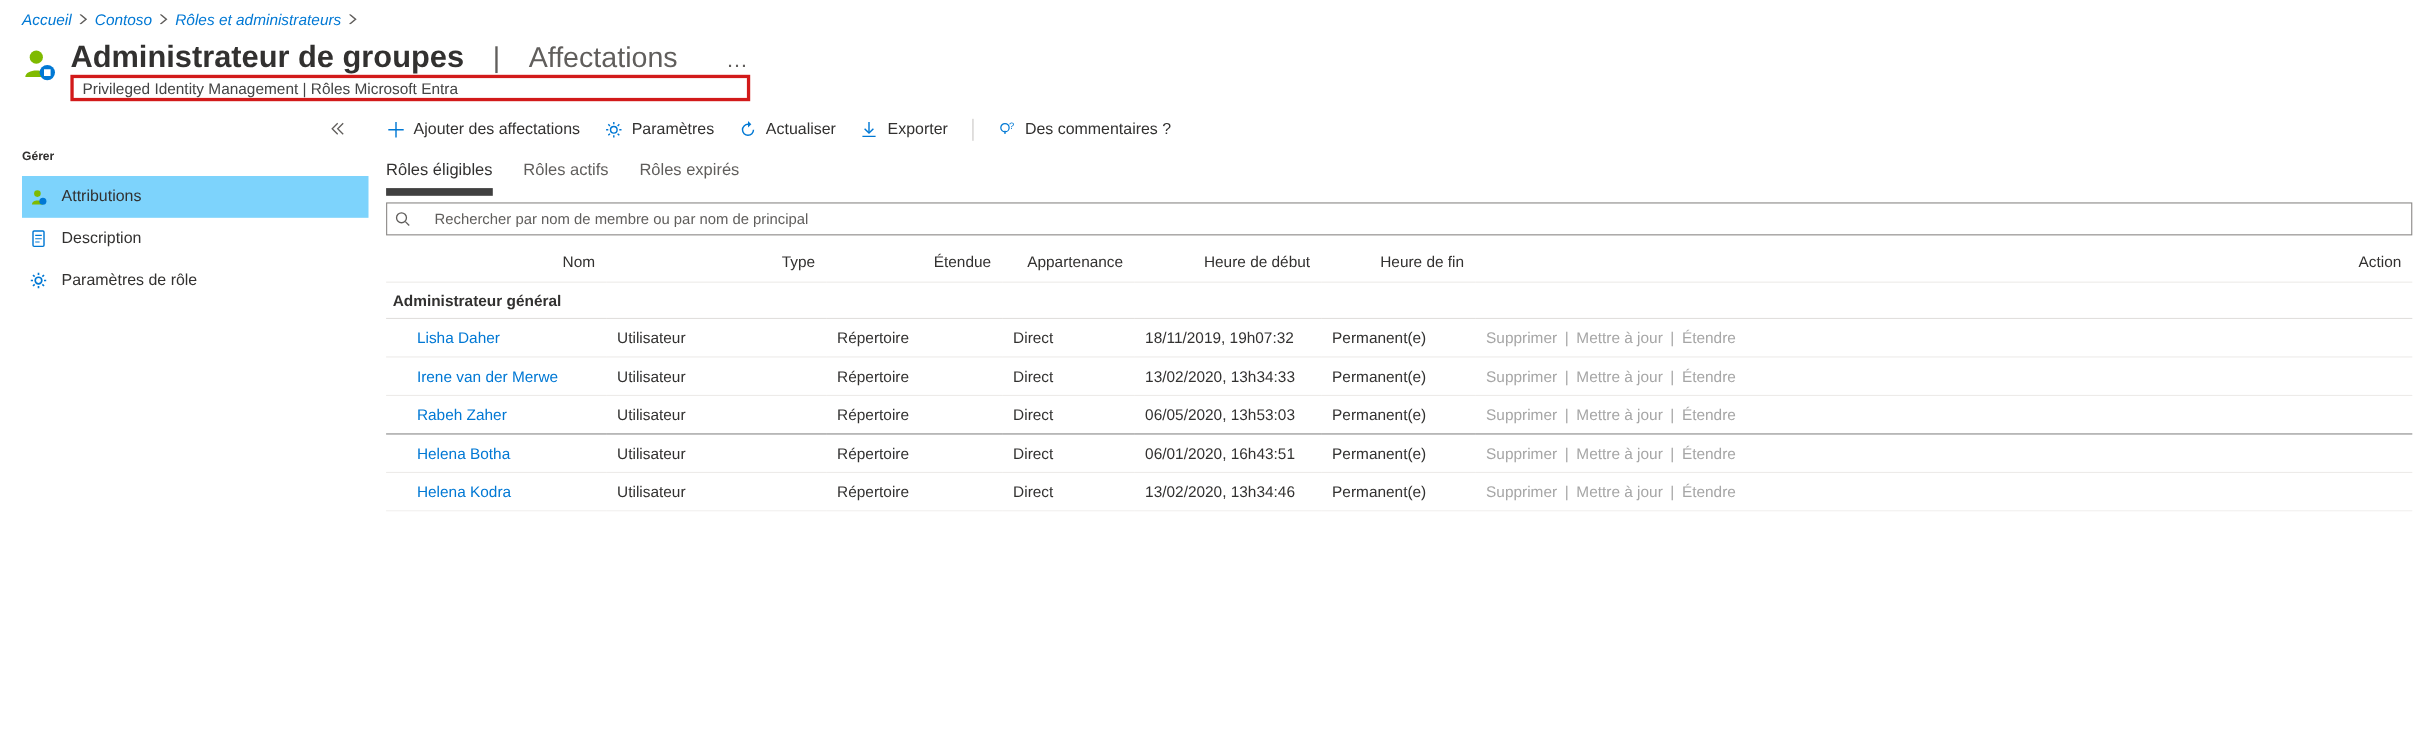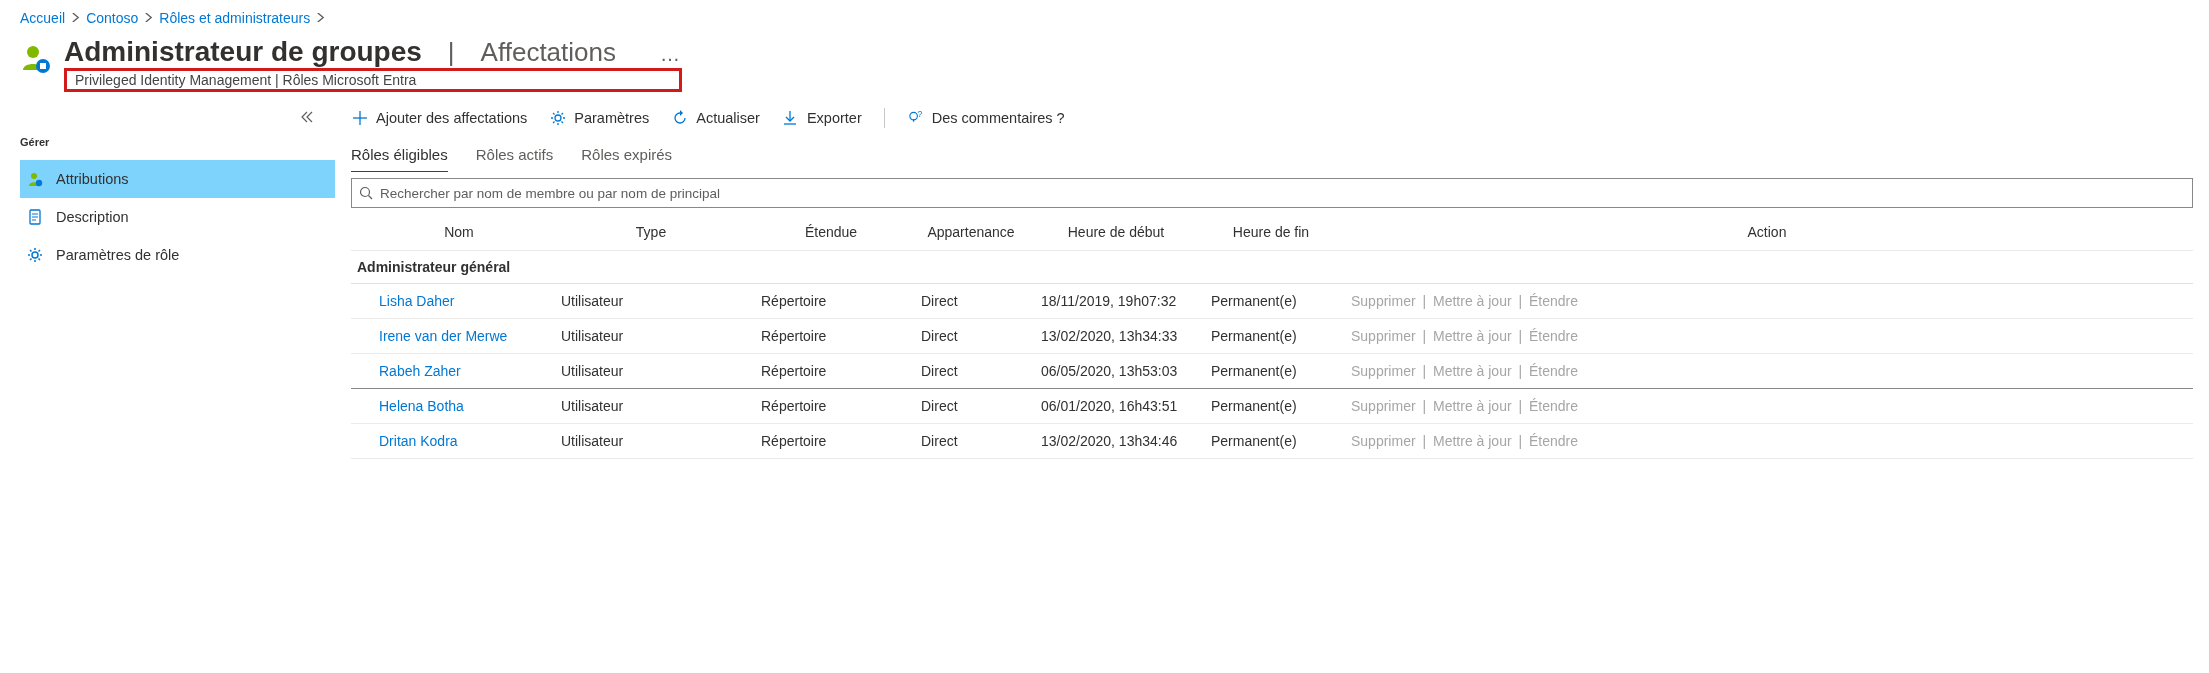--- a/index.html
+++ b/index.html
@@ -1,19 +1,19 @@
 <!DOCTYPE html>
 <html><head>
   <meta charset="utf-8">
   <style>
     * { box-sizing: border-box; margin: 0; padding: 0; }
     body { font-family: "Segoe UI", -apple-system, sans-serif; font-size: 14px; color: #323130; background: #fff; }
 
     .breadcrumb { display: flex; align-items: center; gap: 6px; padding: 10px 20px 6px 20px; font-size: 14px; }
-    .breadcrumb a { color: #0078d4; text-decoration: none; }
+    .breadcrumb a { color: #0078d4; text-decoration: none; font-style: italic; }
     .breadcrumb-sep { color: #605e5c; font-size: 12px; }
 
     .header { display: flex; align-items: flex-start; gap: 12px; padding: 4px 20px 0 20px; }
     .header-icon { width: 32px; height: 32px; margin-top: 6px; }
     .header-titles { display: flex; flex-direction: column; }
     .header-row1 { display: flex; align-items: baseline; gap: 26px; }
     .page-title { font-size: 28px; font-weight: 600; color: #323130; }
     .page-title-sep { font-size: 26px; color: #605e5c; font-weight: 300; }
     .page-subtitle { font-size: 26px; color: #605e5c; font-weight: 400; }
     .page-more { color: #605e5c; font-size: 20px; letter-spacing: 2px; padding-left: 18px; }
@@ -28,29 +28,29 @@
     .side-item .sicon { width: 18px; height: 18px; display: inline-flex; align-items: center; justify-content: center; }
 
     .main { flex: 1; padding: 10px 16px 0 16px; }
     .toolbar { display: flex; align-items: center; gap: 22px; padding: 6px 0 12px 0; }
     .tbtn { display: inline-flex; align-items: center; gap: 8px; color: #323130; cursor: pointer; font-size: 14.5px; }
     .tbtn .ticon { width: 17px; height: 17px; display: inline-flex; align-items: center; justify-content: center; color: #0078d4; }
     .tool-sep { width: 1px; height: 20px; background: #c8c6c4; }
 
     .tabs { display: flex; gap: 28px; border-bottom: 0; margin-bottom: 2px; }
     .tab { padding: 6px 0 8px 0; font-size: 15px; color: #605e5c; cursor: pointer; }
-    .tab.active { color: #323130; border-bottom: 1px solid #404040; font-weight: 400; }
-
-    .search-wrap { display: flex; align-items: center; border: 1px solid #8a8886; height: 30px; padding: 0 6px; margin: 6px 0 0 0; }
+    .tab.active { color: #323130; border-bottom: 7px solid #404040; font-weight: 400; }
+
+    .search-wrap { display: flex; align-items: center; border: 1px solid #8a8886; height: 30px; padding: 0 6px; margin: 6px 0 0 0; gap: 15px; }
     .search-wrap .sicon { color: #605e5c; width: 16px; height: 16px; margin-right: 6px; display:inline-flex; align-items:center; justify-content:center; }
     .search-input { border: none; outline: none; flex: 1; font-size: 13.5px; color: #323130; }
     .search-input::placeholder { color: #605e5c; }
 
     table.grid { width: 100%; border-collapse: collapse; margin-top: 6px; }
-    table.grid th { text-align: center; font-weight: 400; color: #323130; font-size: 14px; padding: 10px 10px; border-bottom: 1px solid #edebe9; }
+    table.grid th { text-align: right; font-weight: 400; color: #323130; font-size: 14px; padding: 10px 10px; border-bottom: 1px solid #edebe9; }
     .group-row td { font-weight: 600; padding: 8px 6px; border-bottom: 1px solid #e1dfdd; font-size: 14px; }
     table.grid tbody tr.datarow td { padding: 9px 10px; border-bottom: 1px solid #edebe9; font-size: 14px; }
     table.grid tbody tr.datarow.hovered td { border-top: 1px solid #888; border-bottom: 1px solid #888; }
     .name-cell { padding-left: 28px !important; }
     .name-cell a { color: #0078d4; text-decoration: none; }
     .actions { color: #a6a6a6; }
     .actions .asep { color: #a6a6a6; padding: 0 3px; }
 
     th.col-name { width: 200px; padding-left: 26px !important; }
     th.col-type { width: 200px; }
@@ -278,21 +278,21 @@
           <tr class="datarow">
             <td class="name-cell"><a href="#">Helena Botha</a></td>
             <td>Utilisateur</td>
             <td>Répertoire</td>
             <td>Direct</td>
             <td>06/01/2020, 16h43:51</td>
             <td>Permanent(e)</td>
             <td class="actions"><span>Supprimer</span><span class="asep"> | </span><span>Mettre à jour</span><span class="asep"> | </span><span>Étendre</span></td>
           </tr>
           <tr class="datarow">
-            <td class="name-cell"><a href="#">Dritan Kodra</a></td>
+            <td class="name-cell"><a href="#">Helena Kodra</a></td>
             <td>Utilisateur</td>
             <td>Répertoire</td>
             <td>Direct</td>
             <td>13/02/2020, 13h34:46</td>
             <td>Permanent(e)</td>
             <td class="actions"><span>Supprimer</span><span class="asep"> | </span><span>Mettre à jour</span><span class="asep"> | </span><span>Étendre</span></td>
           </tr>
         </tbody>
     </table>
   </div>

